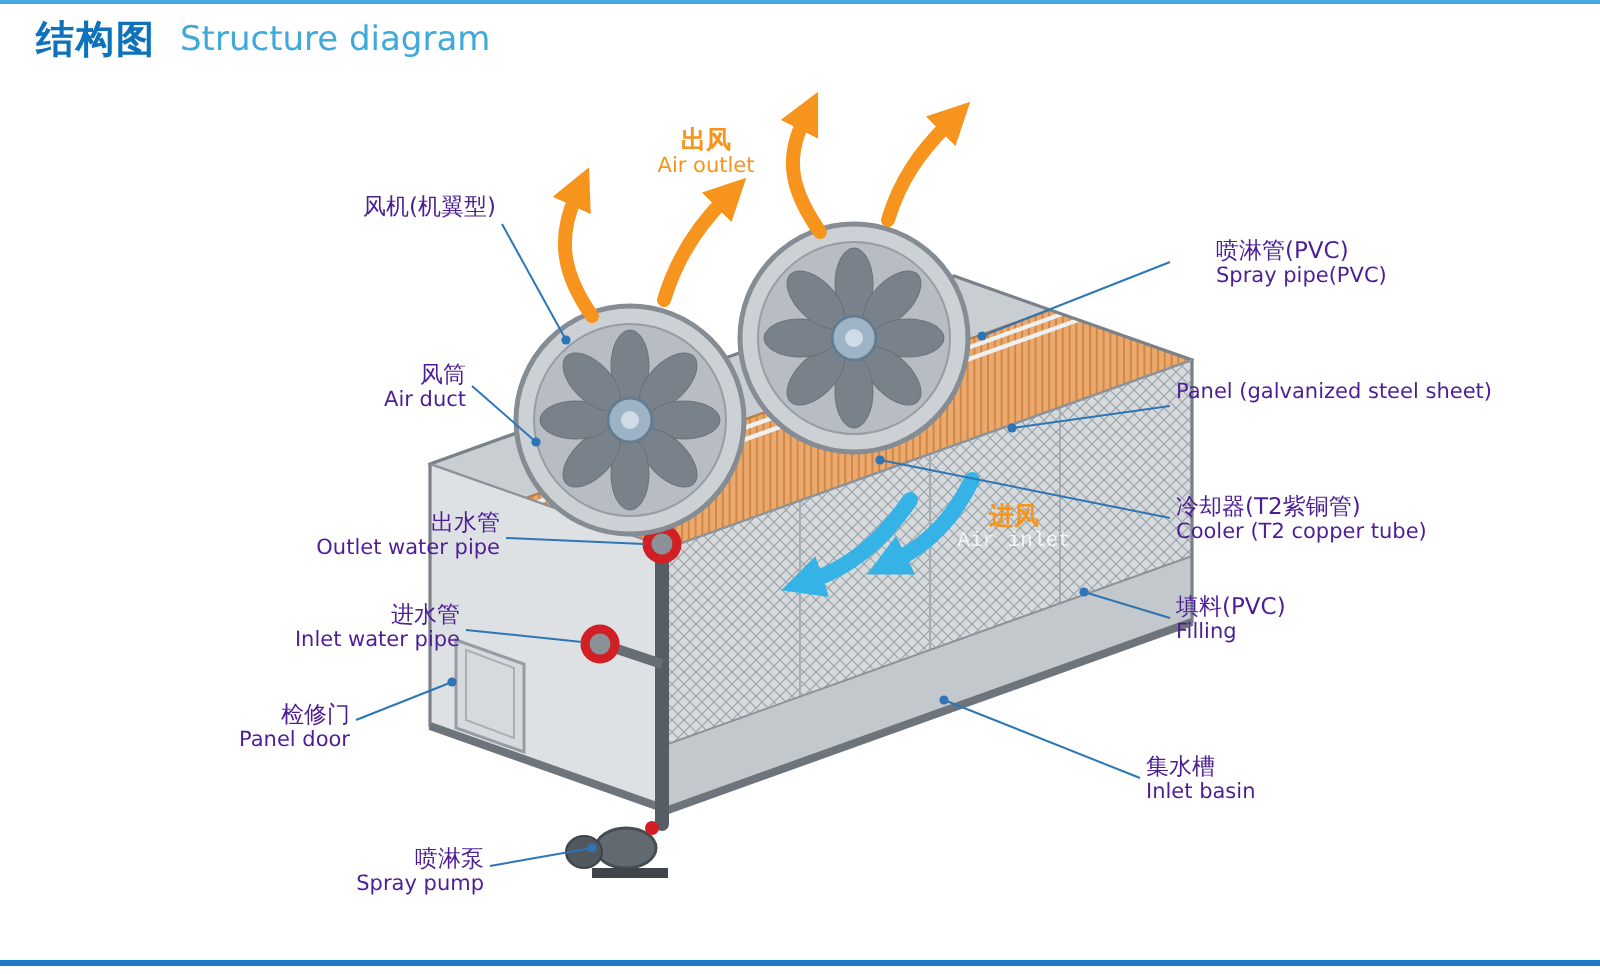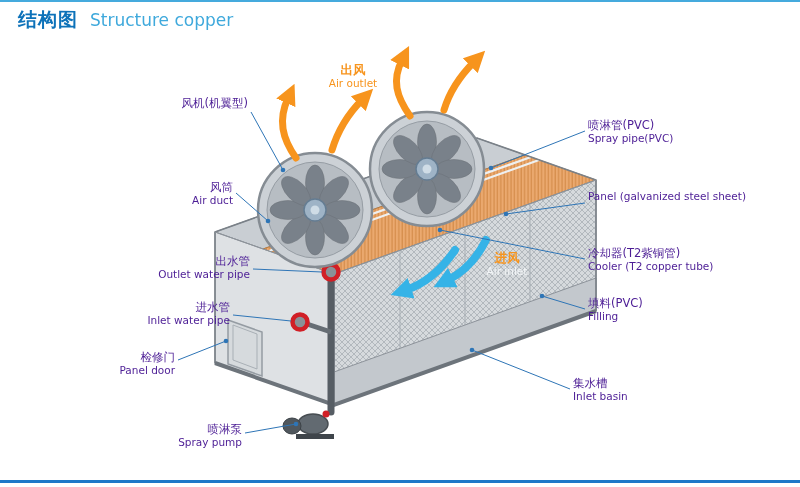--- a/index.html
+++ b/index.html
@@ -13,32 +13,32 @@
   .title-en { font-size:17px; color:#3fa9dc; }
   .scene { position:absolute; left:0; top:0; width:800px; height:487px; }
   .lbl { position:absolute; color:#4c1d95; line-height:1.24; }
   .lbl .zh { font-size:11.5px; }
   .lbl .en { font-size:10.5px; }
   .left-col { text-align:right; }
   .right-col { text-align:left; }
   .flow { position:absolute; text-align:center; color:#f7941d; line-height:1.2; }
   .flow .zh { font-size:12.5px; font-weight:bold; }
   .flow .en { font-size:10.5px; }
-  .flow.inlet .en { color:#f2f5f7; }
+  .flow.inlet .en { color:#f2f5f7;font-family:Liberation Mono, monospace; }
 </style>
 </head>
 <body>
 
 <div class="page">
 
   <div class="rule-top"></div>
 
   <div class="titlebar">
     <span class="title-zh">结构图</span>
-    <span class="title-en">Structure copper</span>
+    <span class="title-en">Structure diagram</span>
   </div>
 
   <svg class="scene" viewBox="0 0 800 487">
     <defs>
       <pattern id="mesh" width="6" height="6" patternUnits="userSpaceOnUse">
         <rect width="6" height="6" fill="#d6dadd"></rect>
         <path d="M0,0 L6,6 M6,0 L0,6" stroke="#9aa1a7" stroke-width="0.6"></path>
       </pattern>
       <pattern id="coil" width="3.4" height="3.4" patternUnits="userSpaceOnUse">
         <rect width="3.4" height="3.4" fill="#eba96f"></rect>
@@ -163,21 +163,21 @@
   </div>
   <div class="lbl left-col" style="left:80px;top:350px;width:95px">
     <div class="zh">检修门</div>
     <div class="en">Panel door</div>
   </div>
   <div class="lbl left-col" style="left:130px;top:422px;width:112px">
     <div class="zh">喷淋泵</div>
     <div class="en">Spray pump</div>
   </div>
 
-  <div class="lbl right-col" style="left:588px;top:118px;width:160px">
+  <div class="lbl right-col" style="left:608px;top:118px;width:160px">
     <div class="zh">喷淋管(PVC)</div>
     <div class="en">Spray pipe(PVC)</div>
   </div>
   <div class="lbl right-col" style="left:588px;top:190px;width:205px">
     <div class="en">Panel (galvanized steel sheet)</div>
   </div>
   <div class="lbl right-col" style="left:588px;top:246px;width:205px">
     <div class="zh">冷却器(T2紫铜管)</div>
     <div class="en">Cooler (T2 copper tube)</div>
   </div>

